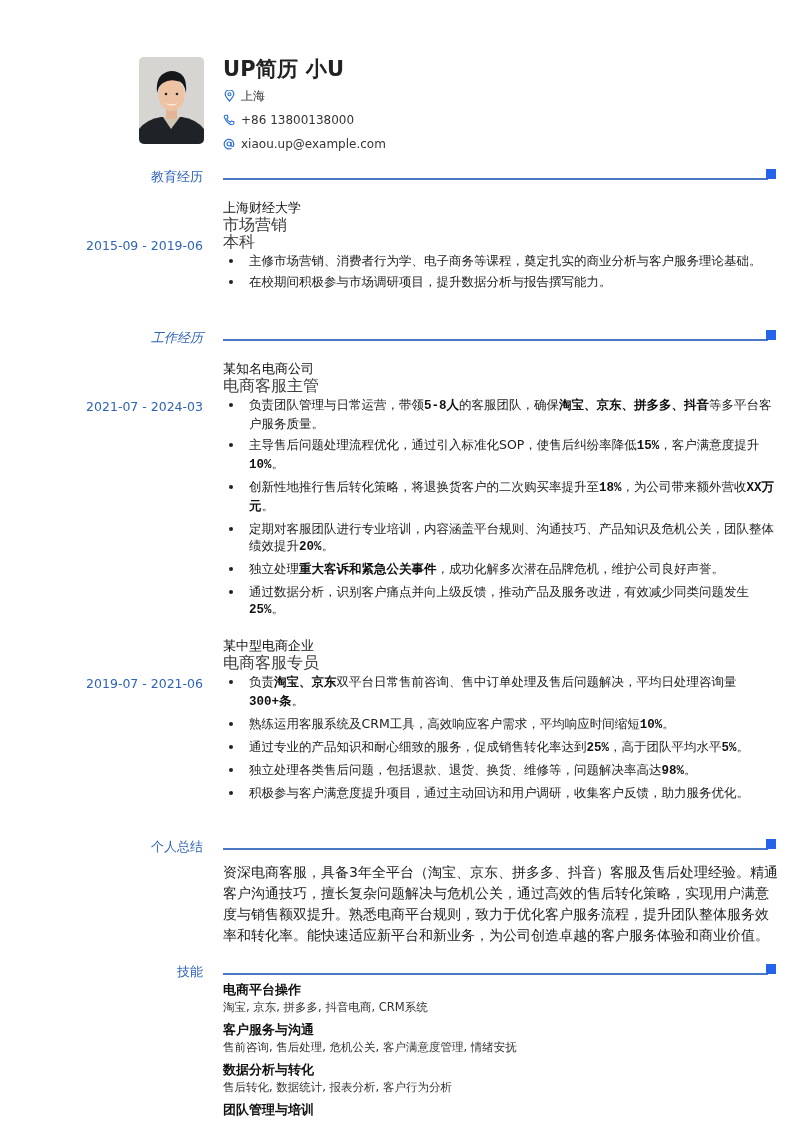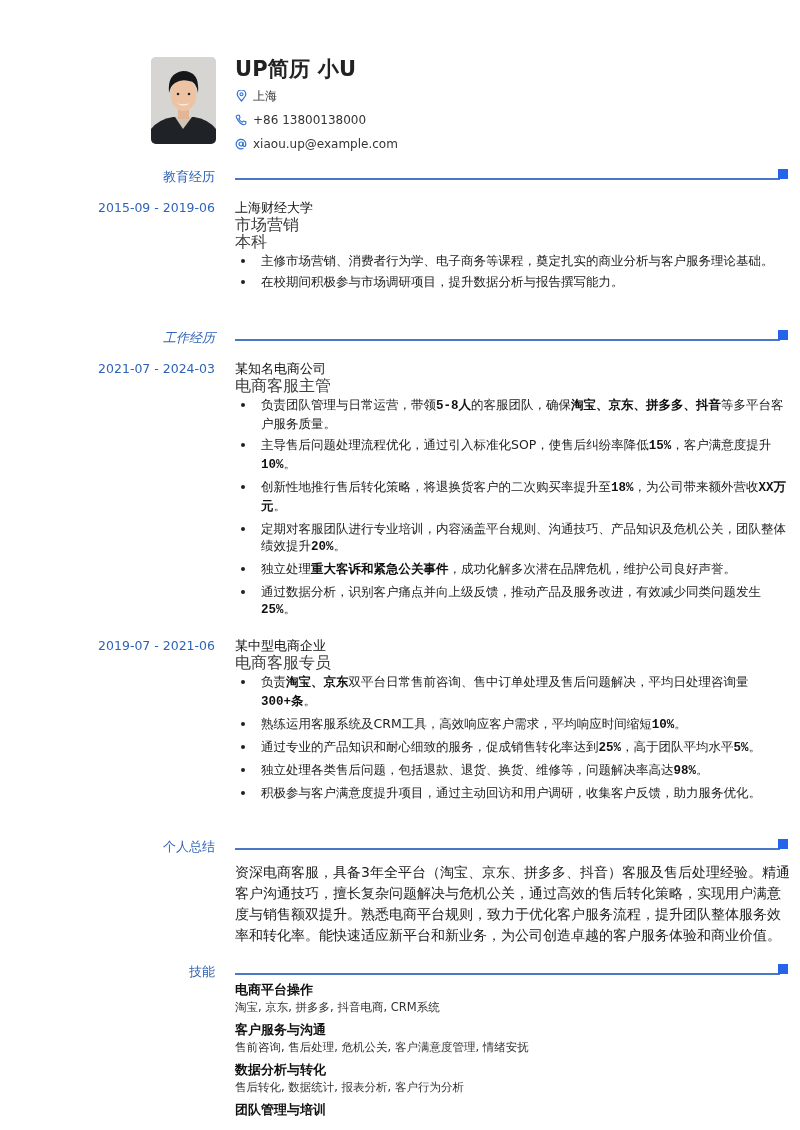--- a/index.html
+++ b/index.html
@@ -1,35 +1,35 @@
 <!DOCTYPE html>
 <html><head>
   <meta charset="utf-8">
   <style>
     * { box-sizing: border-box; margin: 0; padding: 0; }
     html, body { width: 800px; height: 1130px; background: #fff; overflow: hidden; }
     body { font-family: "DejaVu Sans", "Liberation Sans", sans-serif; color: #222; position: relative; }
-    .page { position: absolute; left: 16px; top: 0; width: 636px; height: 1130px; }
+    .page { position: absolute; left: 4px; top: 0; width: 636px; height: 1130px; }
 
     .header { position: absolute; left: 135px; top: 57px; display: flex; }
     .photo { width: 65px; height: 87px; border-radius: 5px; overflow: hidden; background: #d9d9d6; position: relative; }
     .photo svg { display: block; }
     .hinfo { margin-left: 19px; }
     .name { font-size: 21px; font-weight: bold; color: #222; line-height: 26px; margin-top: -1px; letter-spacing: 0.2px; }
     .contact { display: flex; align-items: center; font-size: 12px; color: #333; height: 20px; margin-top: 4px; }
     .contact .ic { width: 12px; height: 12px; margin-right: 6px; display: inline-flex; align-items: center; justify-content: center; color: #2b6fd6; }
     .contact:first-of-type { margin-top: 4px; }
 
     .section-head { position: absolute; left: 0; width: 800px; height: 20px; }
     .section-title { position: absolute; right: 601px; font-size: 13px; color: #2f63b8; line-height: 20px; white-space: nowrap; }
     .section-line { position: absolute; left: 219px; width: 545px; height: 1.5px; background: #4a78c4; top: 11px; }
     .section-sq { position: absolute; left: 762px; width: 10px; height: 10px; background: #2563eb; top: 2px; }
 
     .entry { position: absolute; left: 0; width: 800px; }
-    .date { position: absolute; right: 601px; font-size: 12.5px; color: #2f63b8; line-height: 17px; white-space: nowrap; }
+    .date { position: absolute; right: 601px; font-size: 12.5px; color: #2f63b8; line-height: 17px; white-space: nowrap; margin-top: 38px; }
     .body { position: absolute; left: 219px; width: 555px; }
     .org { font-size: 13px; font-weight: normal; color: #111; line-height: 17px; }
     .sub { font-size: 16px; color: #404040; line-height: 17px; }
     ul.bullets { list-style: none; margin-top: 2px; }
     ul.bullets li { position: relative; padding-left: 26px; font-size: 12.5px; color: #222; line-height: 17px; margin-bottom: 4px; }
     ul.bullets li::before { content: ""; position: absolute; left: 6px; top: 7px; width: 4px; height: 4px; border-radius: 50%; background: #222; }
     b { font-weight: bold; color: #111; font-family: Liberation Mono, monospace; }
 
     .summary { position: absolute; left: 219px; width: 555px; font-size: 14px; color: #222; line-height: 21px; }
 

